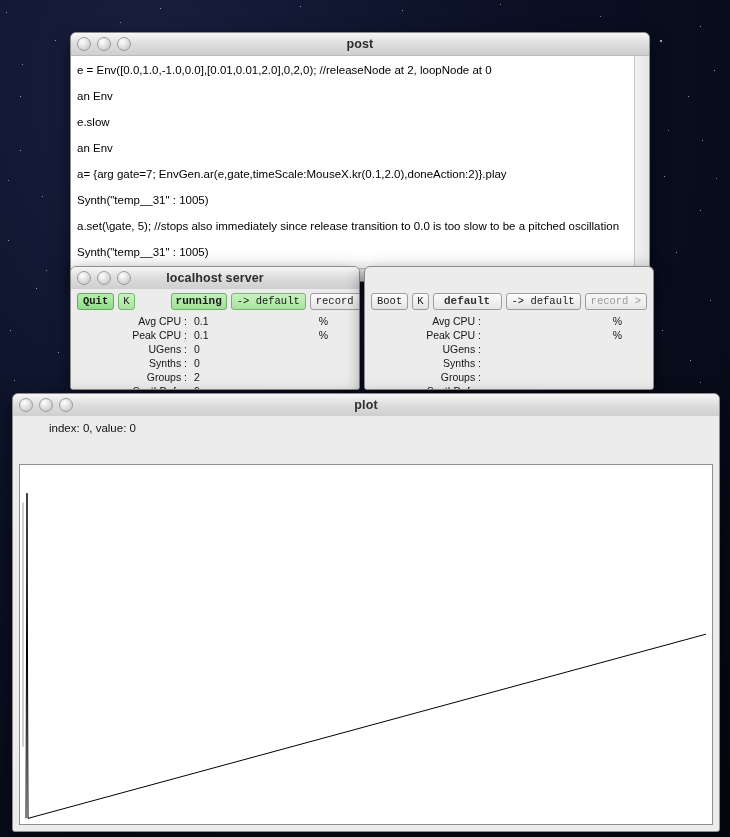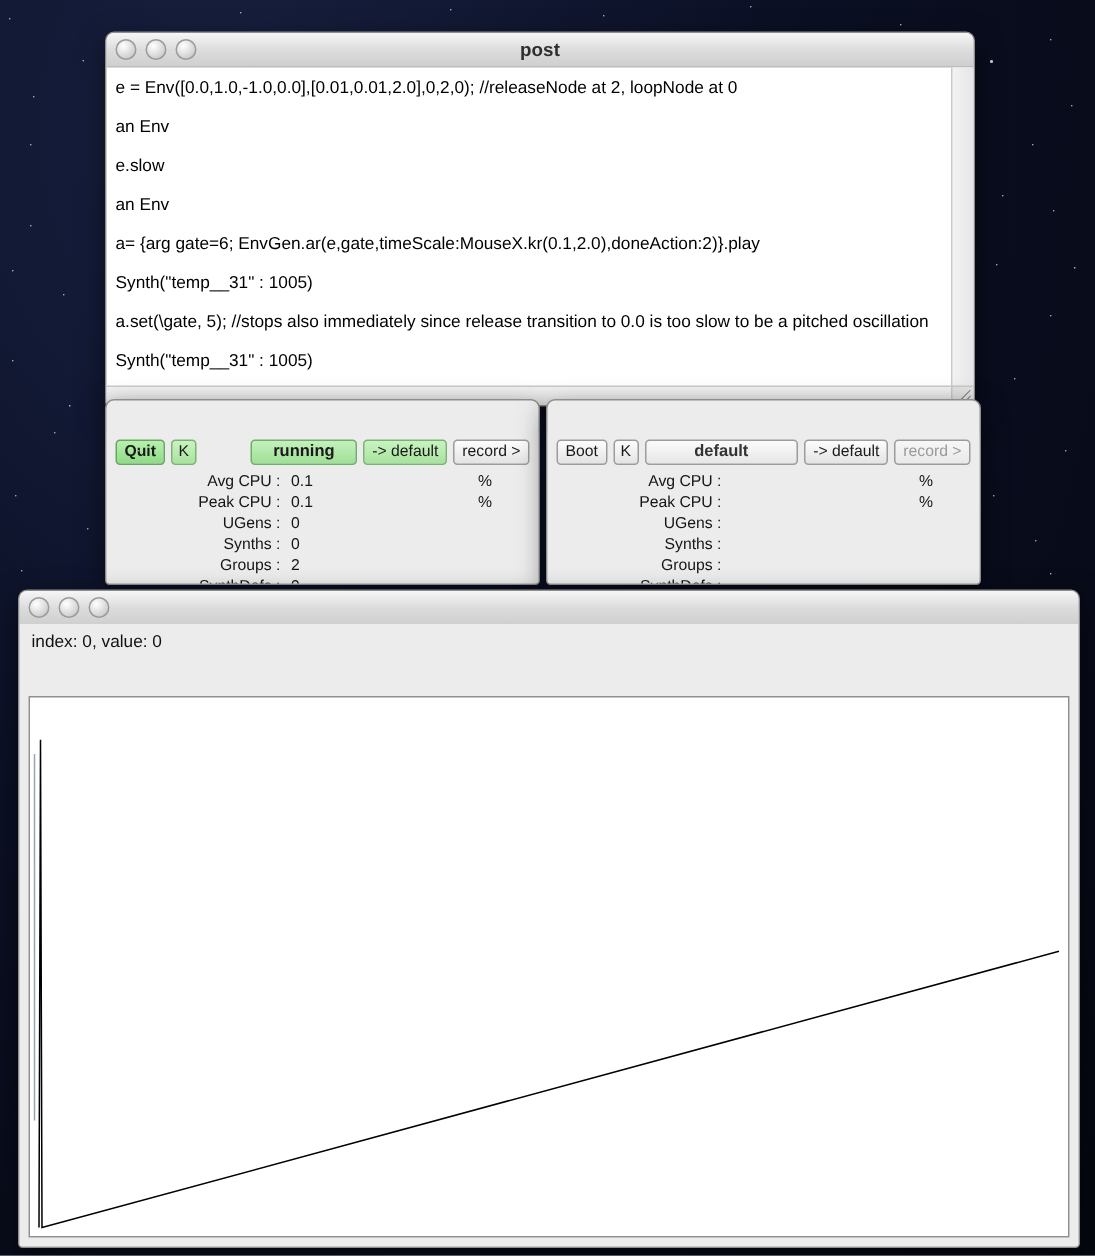--- a/index.html
+++ b/index.html
@@ -66,21 +66,21 @@
     font-size: 12.5px;
     color: #2d2d2d;
     font-weight: bold;
     letter-spacing: 0.1px;
     pointer-events: none;
   }
 
   
   #post-window {
     left: 70px;
-    top: 21px;
+    top: 32px;
     width: 578px;
     height: 248px;
   }
   #post-body {
     position: absolute;
     top: 22px; left: 0; right: 0; bottom: 0;
     background: #ffffff;
     border-top: 1px solid #bcbcbc;
   }
   #post-text {
@@ -145,20 +145,21 @@
     top: 22px; left: 0; right: 0; bottom: 0;
     background: #ececec;
     padding: 4px 6px 0 6px;
     box-sizing: border-box;
   }
   .srv-row1 {
     display: flex;
     align-items: center;
     gap: 4px;
     margin-bottom: 5px;
+    font-family: Liberation Mono, monospace;
   }
   .btn {
     font-size: 10.5px;
     border: 1px solid #9c9c9c;
     border-radius: 3px;
     background: linear-gradient(to bottom, #fdfdfd, #e3e3e3);
     color: #1a1a1a;
     padding: 2px 5px;
     line-height: 11px;
     text-align: center;
@@ -215,20 +216,21 @@
   }
   #plot-body {
     position: absolute;
     top: 22px; left: 0; right: 0; bottom: 0;
     background: #ececec;
   }
   #plot-status {
     font-size: 11.5px;
     color: #111;
     padding: 6px 8px 4px 8px;
+    margin-left: 28px;
   }
   #plot-canvas-wrap {
     position: absolute;
     left: 6px; right: 6px;
     top: 48px; bottom: 6px;
     background: #ffffff;
     border: 1px solid #8f8f8f;
     box-sizing: border-box;
     overflow: hidden;
   }
@@ -247,32 +249,40 @@
         <div class="tb-dot"></div>
       </div>
       <div class="tb-title">post</div>
     </div>
     <div id="post-body">
       <div id="post-text">
         <div class="post-line">e = Env([0.0,1.0,-1.0,0.0],[0.01,0.01,2.0],0,2,0); //releaseNode at 2, loopNode at 0</div>
         <div class="post-line">an Env</div>
         <div class="post-line">e.slow</div>
         <div class="post-line">an Env</div>
-        <div class="post-line">a= {arg gate=6; EnvGen.ar(e,gate,timeScale:MouseX.kr(0.1,2.0),doneAction:2)}.play</div>
+        <div class="post-line">a= {arg gate=7; EnvGen.ar(e,gate,timeScale:MouseX.kr(0.1,2.0),doneAction:2)}.play</div>
         <div class="post-line">Synth("temp__31" : 1005)</div>
         <div class="post-line">a.set(\gate, 5); //stops also immediately since release transition to 0.0 is too slow to be a pitched oscillation</div>
         <div class="post-line">Synth("temp__31" : 1005)</div>
       </div>
       <div class="vscroll"></div>
       <div class="hscroll"></div>
       <div class="resize-corner"></div>
     </div>
   </div>
 
   <div class="window server-window" id="localhost-window">
+    <div class="titlebar">
+      <div class="tb-buttons">
+        <div class="tb-dot"></div>
+        <div class="tb-dot"></div>
+        <div class="tb-dot"></div>
+      </div>
+      <div class="tb-title">localhost server</div>
+    </div>
     <div class="server-body">
       <div class="srv-row1">
         <div class="btn green">Quit</div>
         <div class="btn greenlite narrow">K</div>
         <div class="btn status running">running</div>
         <div class="btn greenlite">-&gt; default</div>
         <div class="btn">record &gt;</div>
       </div>
       <div class="stat-grid">
         <div class="stat-label">Avg CPU :</div>
@@ -353,20 +363,21 @@
     </div>
   </div>
 
   <div class="window" id="plot-window">
     <div class="titlebar">
       <div class="tb-buttons">
         <div class="tb-dot"></div>
         <div class="tb-dot"></div>
         <div class="tb-dot"></div>
       </div>
+      <div class="tb-title">plot</div>
     </div>
     <div id="plot-body">
       <div id="plot-status">index: 0, value: 0</div>
       <div id="plot-canvas-wrap">
         <svg id="plot-svg" viewBox="0 0 692 382" preserveAspectRatio="none">
 
           <path d="M 6 376 L 7 30 L 8 376 L 686 180" fill="none" stroke="#000000" stroke-width="1" vector-effect="non-scaling-stroke"></path>
           <line x1="3" y1="40" x2="3" y2="300" stroke="#9aa3b0" stroke-width="1" vector-effect="non-scaling-stroke"></line>
         </svg>
       </div>

